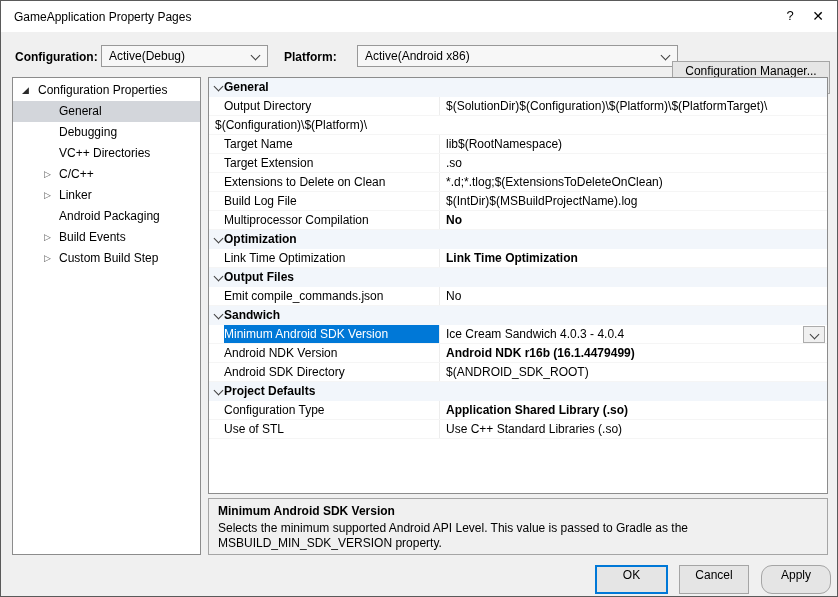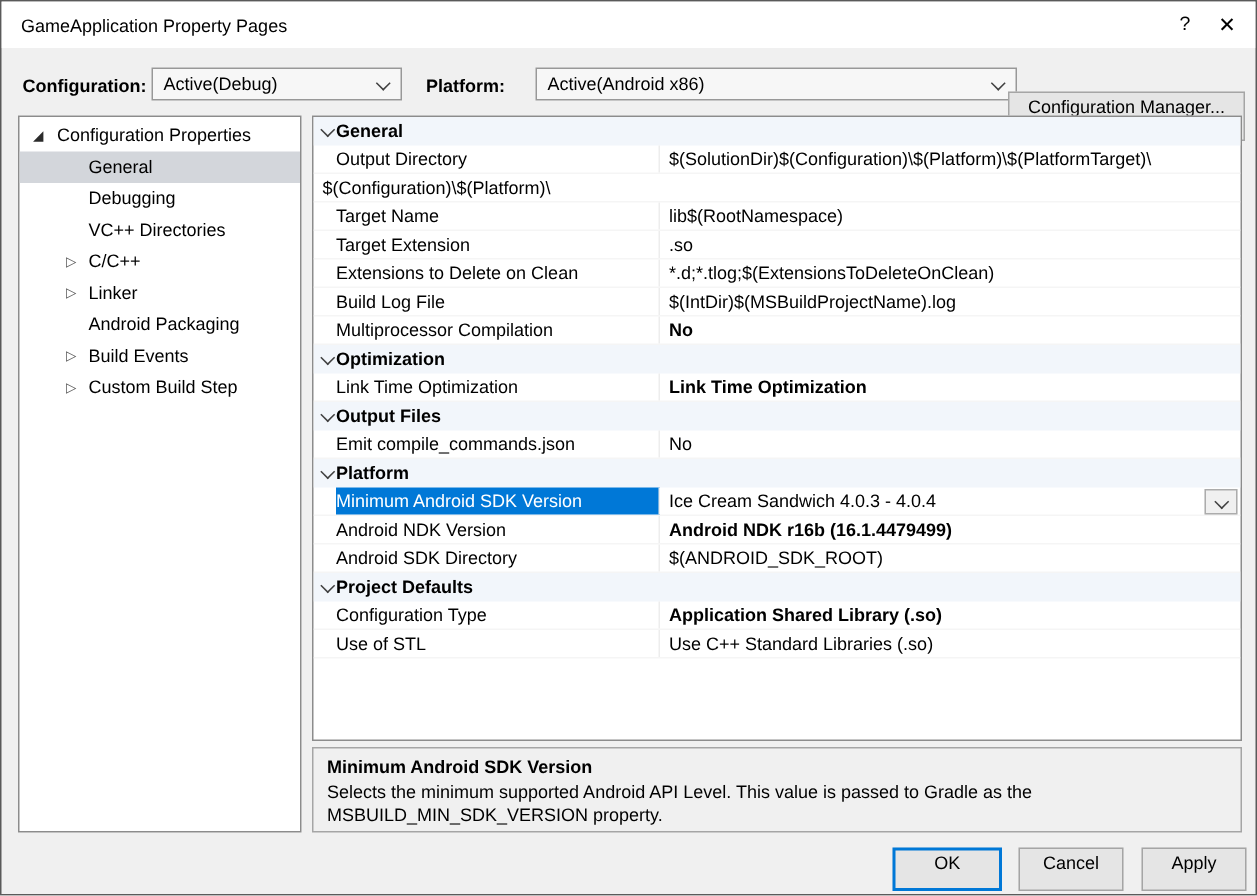--- a/index.html
+++ b/index.html
@@ -44,21 +44,21 @@
     background:#f0f0f0;border:1px solid #acacac;}
   .dd-btn .chev{position:absolute;left:7px;top:4px;}
   .desc{position:absolute;left:207px;top:497px;width:620px;height:57px;box-sizing:border-box;
     background:#f0f0f0;border:1px solid #a5a5a5;padding:5px 9px;}
   .desc-title{font-weight:bold;margin-bottom:3px;}
   .desc-body{width:560px;line-height:15px;}
   .footer-btn{position:absolute;top:564px;height:29px;box-sizing:border-box;background:#e5e5e5;
     border:1px solid #a5a5a5;text-align:center;line-height:19px;}
   .ok{left:594px;width:73px;border:2px solid #0078d7;line-height:17px;}
   .cancel{left:678px;width:70px;}
-  .apply{left:760px;width:70px;}
+  .apply{left:760px;width:70px;border-radius:11px;}
 </style>
 </head>
 <body>
 
 <div class="window">
 
   <div class="titlebar">
     <span class="title">GameApplication Property Pages</span>
     <span class="cap-btn help-btn">?</span>
     <span class="cap-btn close-btn">✕</span>
@@ -138,21 +138,21 @@
       <div class="grow section">
         <span class="chev sec-chev"></span>
         <span class="sec-label">Output Files</span>
       </div>
       <div class="grow prop">
         <span class="pname">Emit compile_commands.json</span>
         <span class="pvalue">No</span>
       </div>
       <div class="grow section">
         <span class="chev sec-chev"></span>
-        <span class="sec-label">Platform</span>
+        <span class="sec-label">Sandwich</span>
       </div>
       <div class="grow prop selected">
         <span class="pname">Minimum Android SDK Version</span>
         <span class="pvalue">Ice Cream Sandwich 4.0.3 - 4.0.4</span>
         <span class="dd-btn">
           <span class="chev"></span>
         </span>
       </div>
       <div class="grow prop">
         <span class="pname">Android NDK Version</span>

